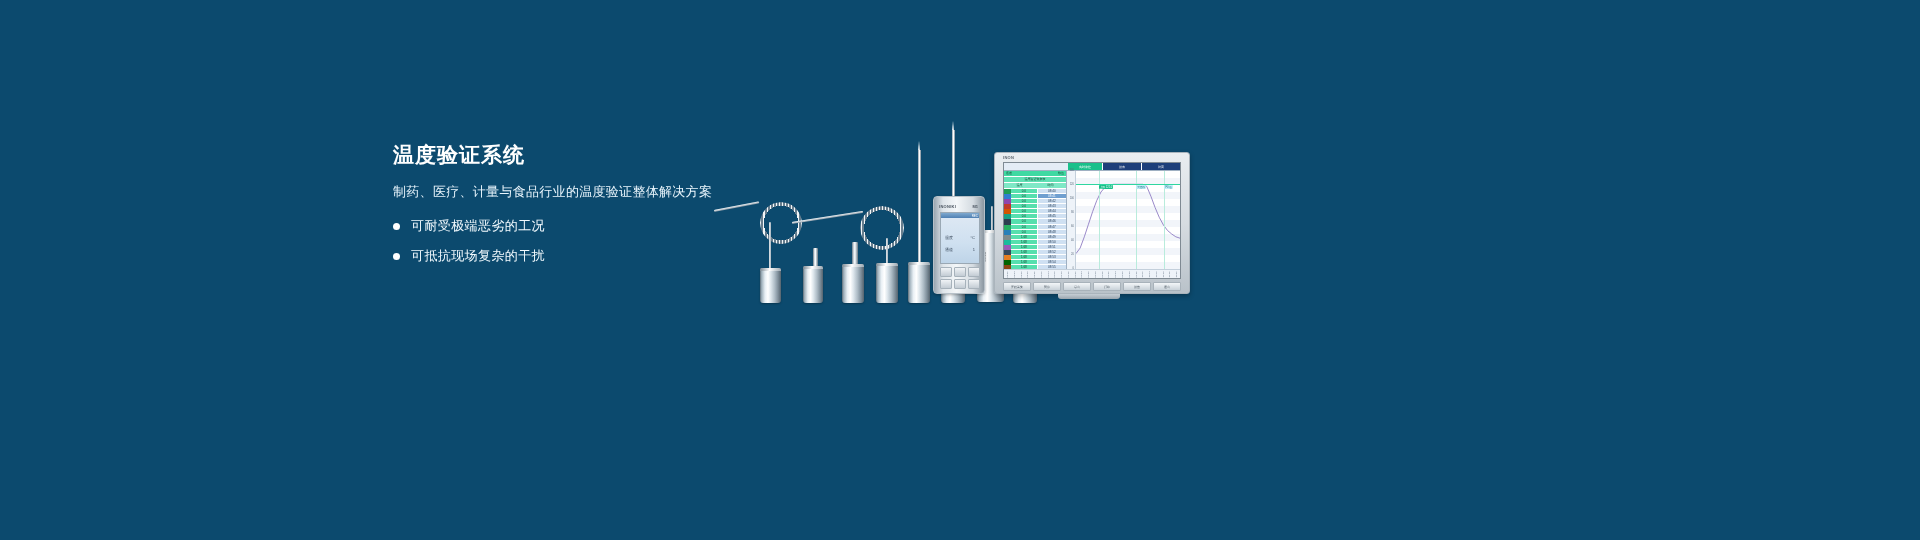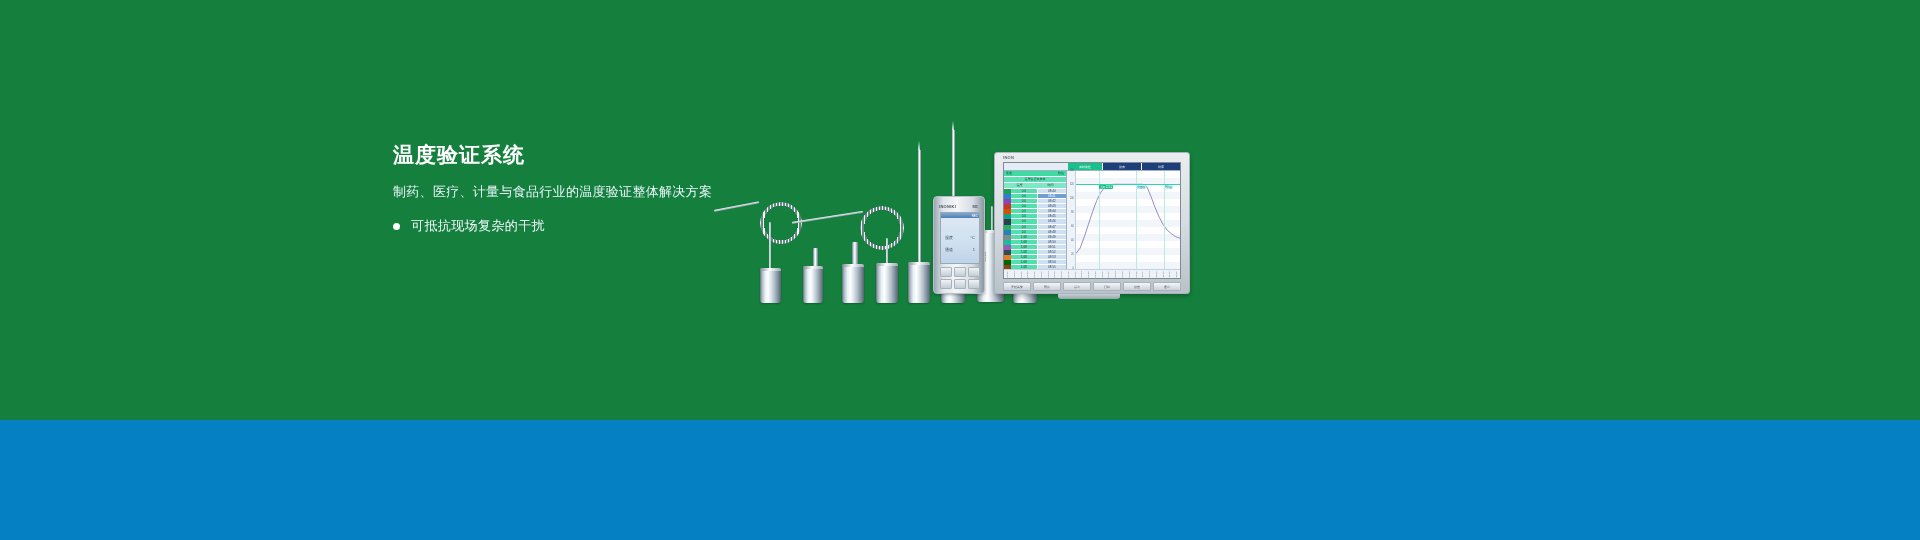--- a/index.html
+++ b/index.html
@@ -6,22 +6,22 @@
     margin: 0;
     padding: 0;
     background: #0580c2;
   }
   body {
     font-family: "Liberation Sans", "DejaVu Sans", sans-serif;
   }
   #banner {
     position: relative;
     width: 1920px;
-    height: 420px;
-    background: #15803d;
+    height: 540px;
+    background: #0c4a6e;
     overflow: hidden;
   }
 
   
   #text-block {
     position: absolute;
     left: 393px;
     top: 140px;
     width: 420px;
   }
@@ -444,20 +444,24 @@
 </style>
 </head>
 <body>
 
 <div id="banner">
 
   <div id="text-block">
     <div id="headline">温度验证系统</div>
     <div id="subtitle">制药、医疗、计量与食品行业的温度验证整体解决方案</div>
 
+    <div class="feature-row">
+      <span class="feature-dot"></span>
+      <span class="feature-text">可耐受极端恶劣的工况</span>
+    </div>
     <div class="feature-row">
       <span class="feature-dot"></span>
       <span class="feature-text">可抵抗现场复杂的干扰</span>
     </div>
   </div>
 
   <div id="product-group">
 
     <div class="wire" style="left:14px; top:100px; width:46px; transform:rotate(-11deg);"></div>
     <div class="coil" style="left:60px; top:92px; width:34px; height:34px;"></div>

